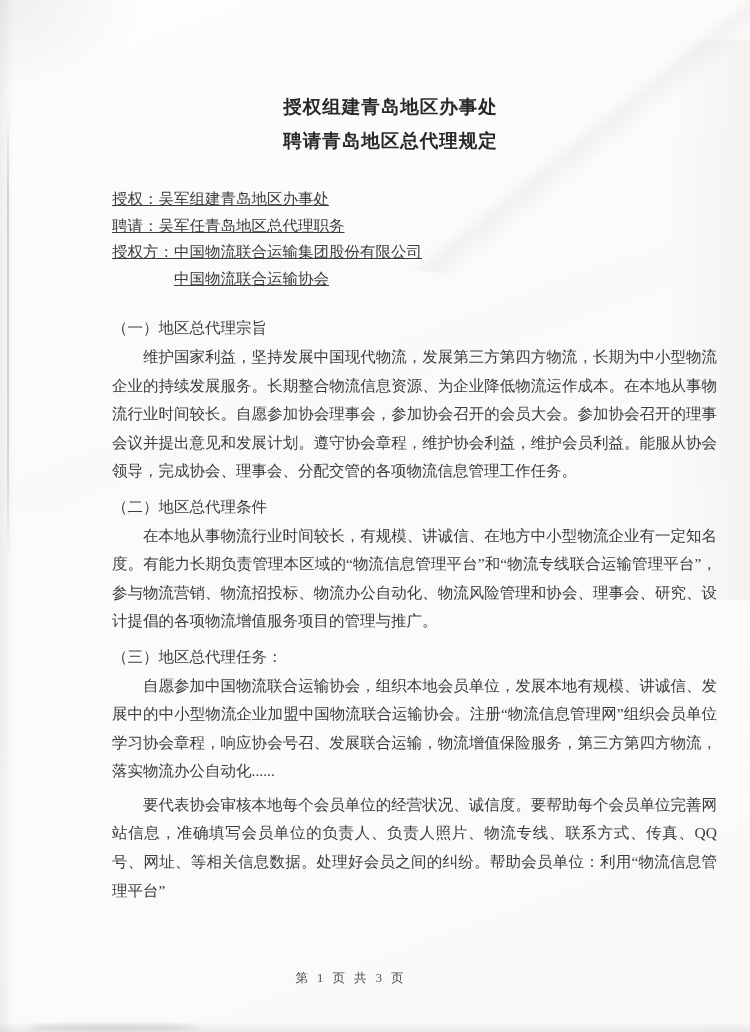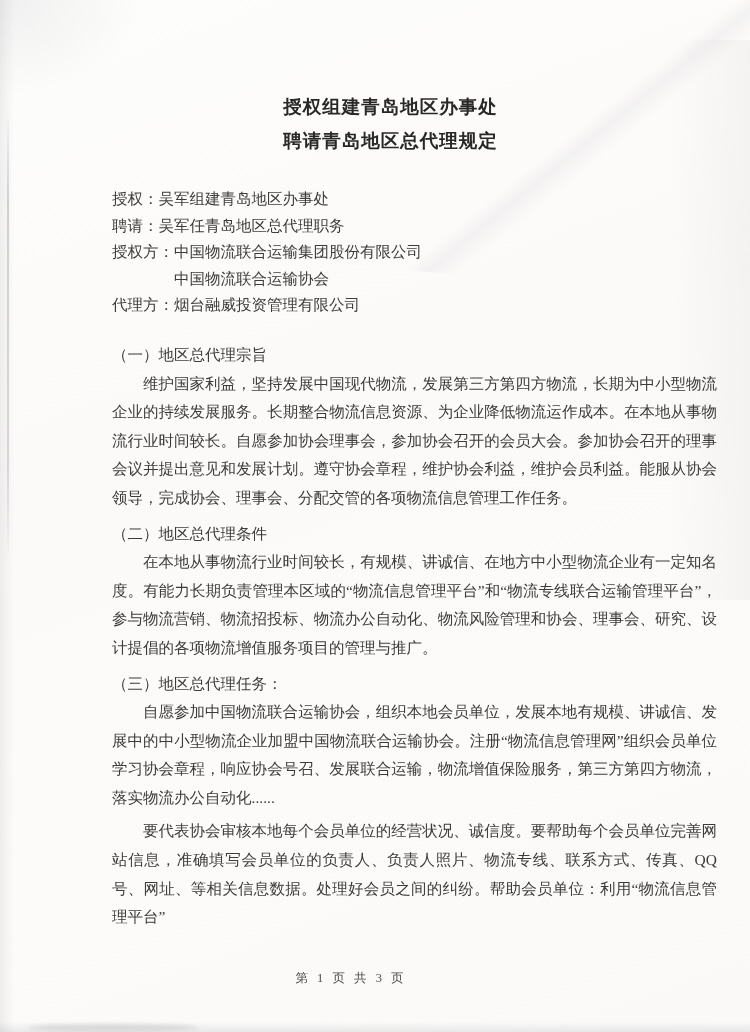--- a/index.html
+++ b/index.html
@@ -47,21 +47,21 @@
   .content { position: absolute; left: 87px; top: 90px; width: 605px; margin-left: 25px; }
   .doc-title {
     text-align: center;
     padding-right: 48px;
     font-weight: bold;
     font-size: 18.5px;
     line-height: 34px;
     letter-spacing: 1px;
     color: #282827;
   }
-  .header-block { margin-top: 28px; font-size: 15.5px; line-height: 26.6px; color: #3d3c3b; }
+  .header-block { margin-top: 28px; font-size: 15.5px; line-height: 26.6px; color: #3d3c3b; text-decoration: underline; }
   .h-line { white-space: pre; }
   .h-line.indent { padding-left: 62px; }
   .body-block { margin-top: 22px; font-size: 15.5px; line-height: 28.6px; text-align: justify; color: #3d3c3b; }
   .sec-heading { margin: 0; margin-top: 7px; }
   .sec-heading.first { margin-top: 0; }
   .para { margin: 0; text-indent: 2em; }
   .para.gap-top { margin-top: 5px; }
   .footer {
     position: absolute; left: 0; right: 0; bottom: 45px;
     text-align: center; padding-right: 48px;
@@ -86,21 +86,20 @@
     <div class="doc-title">
       <div>授权组建青岛地区办事处</div>
       <div>聘请青岛地区总代理规定</div>
     </div>
 
     <div class="header-block">
       <div class="h-line">授权：吴军组建青岛地区办事处</div>
       <div class="h-line">聘请：吴军任青岛地区总代理职务</div>
       <div class="h-line">授权方：中国物流联合运输集团股份有限公司</div>
       <div class="h-line indent">中国物流联合运输协会</div>
-      <div class="h-line">代理方：烟台融威投资管理有限公司</div>
     </div>
 
     <div class="body-block">
       <p class="sec-heading first">（一）地区总代理宗旨</p>
       <p class="para">维护国家利益，坚持发展中国现代物流，发展第三方第四方物流，长期为中小型物流企业的持续发展服务。长期整合物流信息资源、为企业降低物流运作成本。在本地从事物流行业时间较长。自愿参加协会理事会，参加协会召开的会员大会。参加协会召开的理事会议并提出意见和发展计划。遵守协会章程，维护协会利益，维护会员利益。能服从协会领导，完成协会、理事会、分配交管的各项物流信息管理工作任务。</p>
 
       <p class="sec-heading">（二）地区总代理条件</p>
       <p class="para">在本地从事物流行业时间较长，有规模、讲诚信、在地方中小型物流企业有一定知名度。有能力长期负责管理本区域的“物流信息管理平台”和“物流专线联合运输管理平台”，参与物流营销、物流招投标、物流办公自动化、物流风险管理和协会、理事会、研究、设计提倡的各项物流增值服务项目的管理与推广。</p>
 
       <p class="sec-heading">（三）地区总代理任务：</p>

